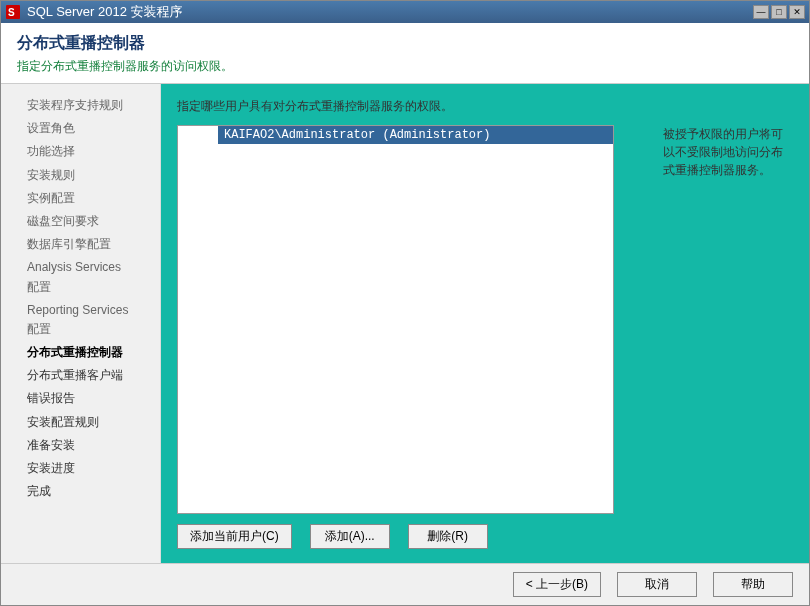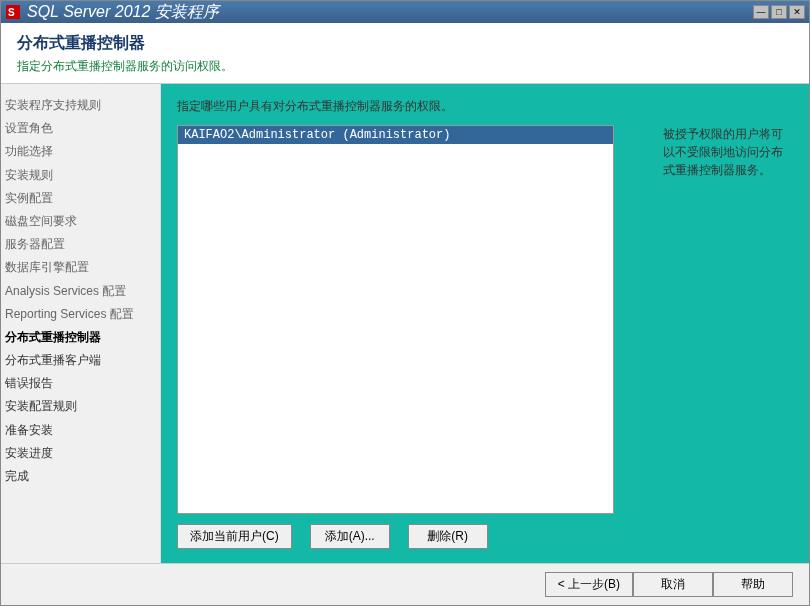--- a/index.html
+++ b/index.html
@@ -41,23 +41,22 @@
 
     .title-icon {
       width: 16px;
       height: 16px;
       display: flex;
       align-items: center;
       justify-content: center;
     }
 
     .title-text {
-      font-size: 16px;
+      font-size: 13px;
       font-weight: normal;
-      font-style: italic;
     }
 
     .title-controls {
       display: flex;
       gap: 2px;
     }
 
     .title-btn {
       width: 16px;
       height: 14px;
@@ -102,21 +101,21 @@
     .sidebar {
       width: 160px;
       padding: 10px 0;
       background: #f0f0f0;
       border-right: 1px solid #ddd;
       flex-shrink: 0;
       overflow-y: auto;
     }
 
     .sidebar-item {
-      padding: 2px 4px;
+      padding: 2px 26px;
       font-size: 12px;
       color: #333;
       cursor: pointer;
       line-height: 1.6;
     }
 
     .sidebar-item.active {
       font-weight: bold;
       color: #000;
     }
@@ -145,20 +144,21 @@
       display: flex;
       flex: 1;
       gap: 10px;
     }
 
     .list-container {
       flex: 1;
       border: 1px solid #999;
       background: white;
       overflow-y: auto;
+      padding-left: 40px;
     }
 
     .list-item {
       padding: 2px 6px;
       font-size: 12px;
       font-family: "Courier New", monospace;
       cursor: pointer;
     }
 
     .list-item.selected {
@@ -193,21 +193,21 @@
       min-width: 80px;
     }
 
     
     .footer {
       background: #f0f0f0;
       border-top: 1px solid #ccc;
       padding: 8px 16px;
       display: flex;
       justify-content: flex-end;
-      gap: 0;
+      gap: 16px;
       flex-shrink: 0;
     }
 
     .footer .btn {
       min-width: 80px;
     }
   </style>
 </head>
 <body>
 
@@ -237,21 +237,20 @@
 
   <div class="content-area">
 
     <div class="sidebar">
       <div class="sidebar-item disabled">安装程序支持规则</div>
       <div class="sidebar-item disabled">设置角色</div>
       <div class="sidebar-item disabled">功能选择</div>
       <div class="sidebar-item disabled">安装规则</div>
       <div class="sidebar-item disabled">实例配置</div>
       <div class="sidebar-item disabled">磁盘空间要求</div>
-      <div class="sidebar-item disabled">服务器配置</div>
       <div class="sidebar-item disabled">数据库引擎配置</div>
       <div class="sidebar-item disabled">Analysis Services 配置</div>
       <div class="sidebar-item disabled">Reporting Services 配置</div>
       <div class="sidebar-item active">分布式重播控制器</div>
       <div class="sidebar-item">分布式重播客户端</div>
       <div class="sidebar-item">错误报告</div>
       <div class="sidebar-item">安装配置规则</div>
       <div class="sidebar-item">准备安装</div>
       <div class="sidebar-item">安装进度</div>
       <div class="sidebar-item">完成</div>

